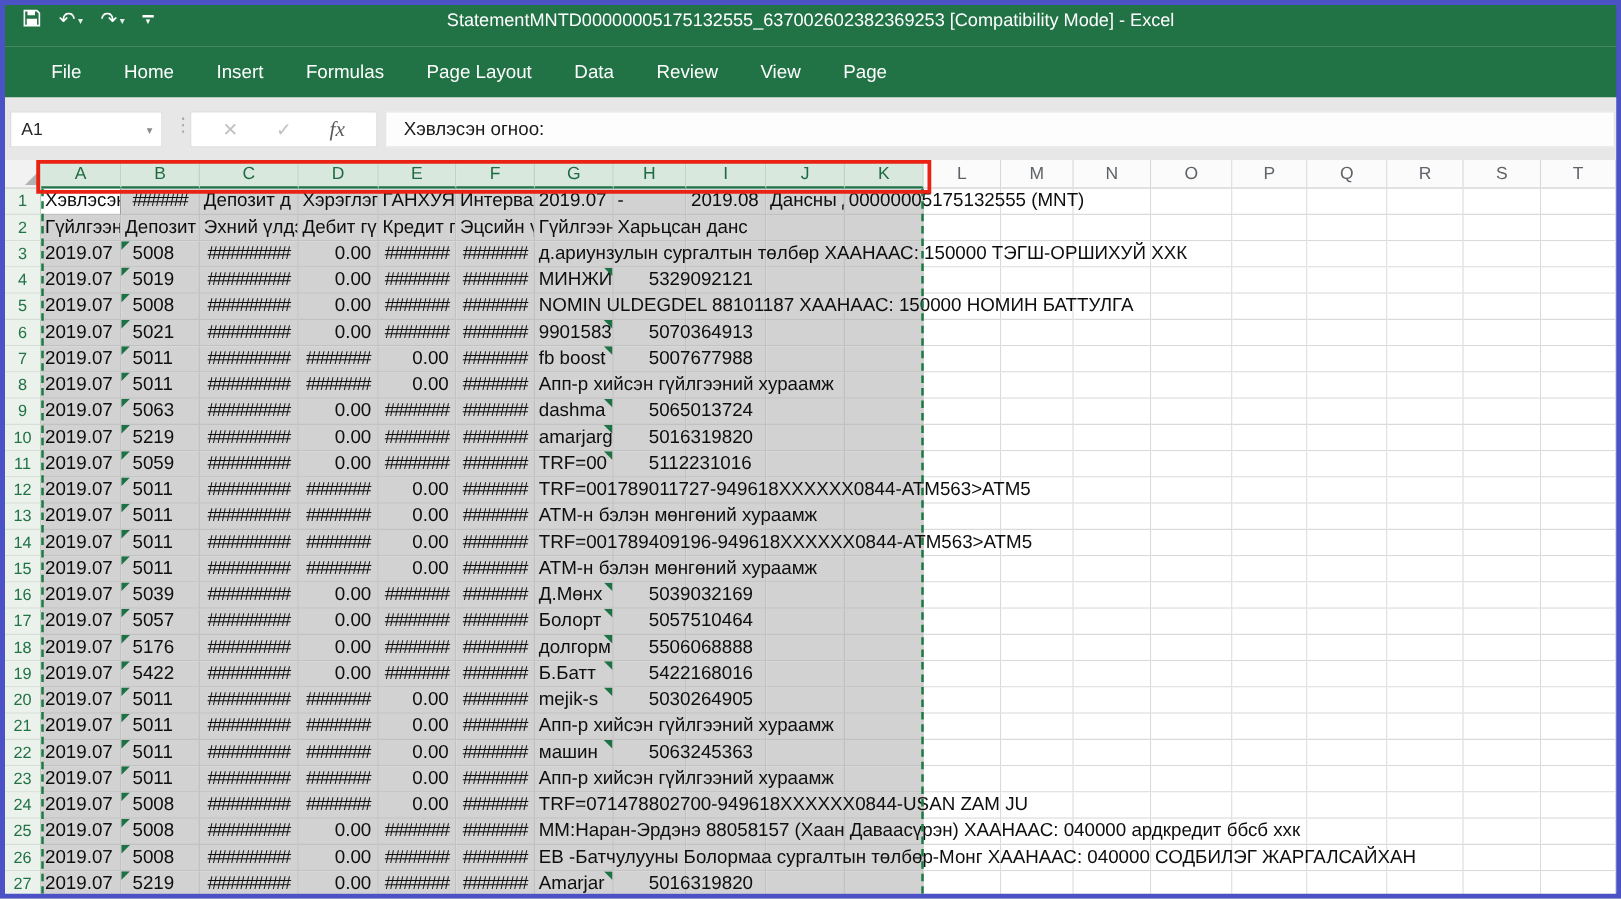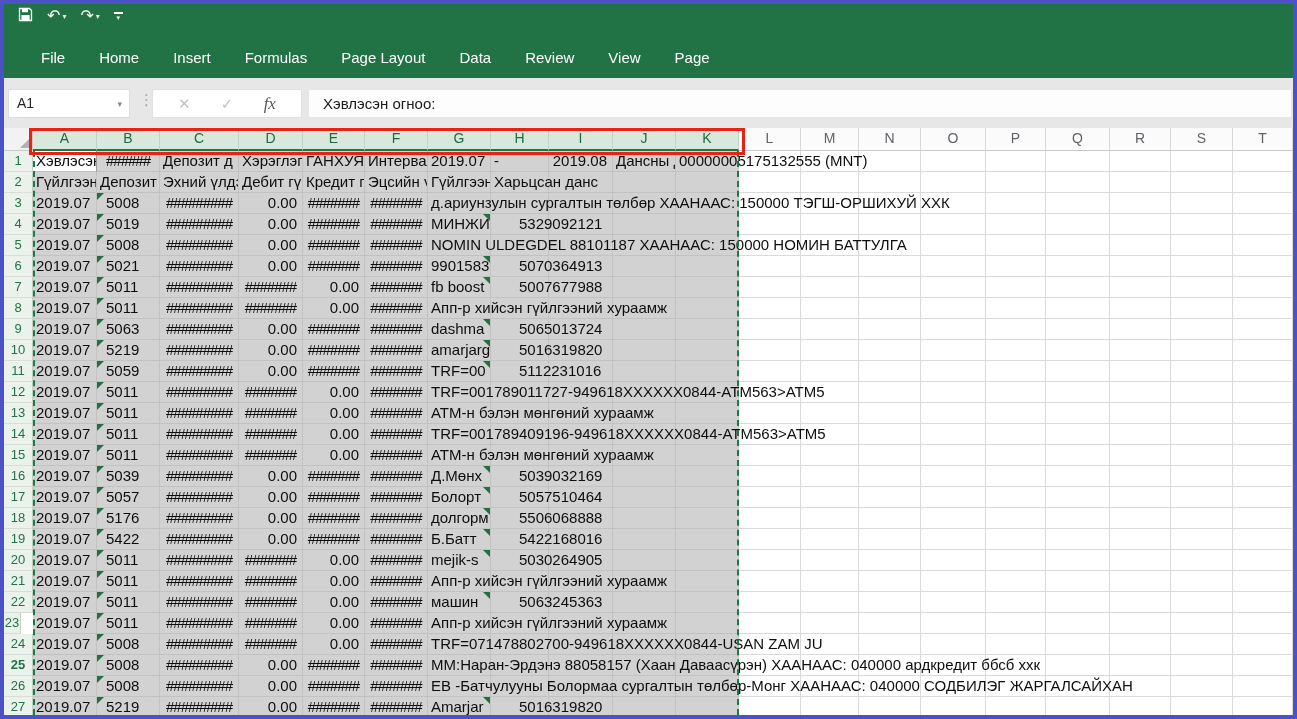--- a/index.html
+++ b/index.html
@@ -87,20 +87,21 @@
       </span>
       <span class="grp">
         <span class="ic">↷</span>
         <span class="dd">▾</span>
       </span>
       <span class="qat-more">
         <span class="bar"></span>
           <span class="chev">▾</span>
       </span>
     </div>
+    <div class="title-text">StatementMNTD00000005175132555_637002602382369253  [Compatibility Mode]  -  Excel</div>
   </div>
 
   <div class="tabrow">
     <span class="tab">File</span>
     <span class="tab">Home</span>
     <span class="tab">Insert</span>
     <span class="tab">Formulas</span>
     <span class="tab">Page Layout</span>
     <span class="tab">Data</span>
     <span class="tab">Review</span>
@@ -601,21 +602,21 @@
       <div class="cell sel" style="left: 672px; top: 464px; width: 63px; height: 21px;"></div>
       <div class="cell" style="left: 735px; top: 464px; width: 62px; height: 21px;"></div>
       <div class="cell" style="left: 797px; top: 464px; width: 58px; height: 21px;"></div>
       <div class="cell" style="left: 855px; top: 464px; width: 62px; height: 21px;"></div>
       <div class="cell" style="left: 917px; top: 464px; width: 65px; height: 21px;"></div>
       <div class="cell" style="left: 982px; top: 464px; width: 60px; height: 21px;"></div>
       <div class="cell" style="left: 1042px; top: 464px; width: 64px; height: 21px;"></div>
       <div class="cell" style="left: 1106px; top: 464px; width: 61px; height: 21px;"></div>
       <div class="cell" style="left: 1167px; top: 464px; width: 62px; height: 21px;"></div>
       <div class="cell" style="left: 1229px; top: 464px; width: 60px; height: 21px;"></div>
-      <div class="rowh" style="left: 0px; top: 485px; width: 17px; height: 21px;">23</div>
+      <div class="rowh" style="left: 0px; top: 485px; width: 29px; height: 21px;">23</div>
       <div class="cell sel" style="left: 29px; top: 485px; width: 64px; height: 21px;">2019.07</div>
       <div class="cell sel b tri-tl" style="left: 93px; top: 485px; width: 63px; height: 21px;">5011</div>
       <div class="cell sel hash" style="left: 156px; top: 485px; width: 79px; height: 21px;">#########</div>
       <div class="cell sel hash" style="left: 235px; top: 485px; width: 64px; height: 21px;">#######</div>
       <div class="cell sel num" style="left: 299px; top: 485px; width: 62px; height: 21px;">0.00</div>
       <div class="cell sel hash" style="left: 361px; top: 485px; width: 63px; height: 21px;">#######</div>
       <div class="cell sel spill" style="left: 424px; top: 485px; width: 63px; height: 21px;">Апп-р хийсэн гүйлгээний хураамж</div>
       <div class="cell sel" style="left: 487px; top: 485px; width: 58px; height: 21px;"></div>
       <div class="cell sel" style="left: 545px; top: 485px; width: 64px; height: 21px;"></div>
       <div class="cell sel" style="left: 609px; top: 485px; width: 63px; height: 21px;"></div>
@@ -643,21 +644,21 @@
       <div class="cell sel" style="left: 672px; top: 506px; width: 63px; height: 21px;"></div>
       <div class="cell" style="left: 735px; top: 506px; width: 62px; height: 21px;"></div>
       <div class="cell" style="left: 797px; top: 506px; width: 58px; height: 21px;"></div>
       <div class="cell" style="left: 855px; top: 506px; width: 62px; height: 21px;"></div>
       <div class="cell" style="left: 917px; top: 506px; width: 65px; height: 21px;"></div>
       <div class="cell" style="left: 982px; top: 506px; width: 60px; height: 21px;"></div>
       <div class="cell" style="left: 1042px; top: 506px; width: 64px; height: 21px;"></div>
       <div class="cell" style="left: 1106px; top: 506px; width: 61px; height: 21px;"></div>
       <div class="cell" style="left: 1167px; top: 506px; width: 62px; height: 21px;"></div>
       <div class="cell" style="left: 1229px; top: 506px; width: 60px; height: 21px;"></div>
-      <div class="rowh" style="left: 0px; top: 527px; width: 29px; height: 21px; font-weight: bold;">25</div>
+      <div class="rowh" style="left: 0px; top: 527px; width: 29px; height: 21px;">25</div>
       <div class="cell sel" style="left: 29px; top: 527px; width: 64px; height: 21px;">2019.07</div>
       <div class="cell sel b tri-tl" style="left: 93px; top: 527px; width: 63px; height: 21px;">5008</div>
       <div class="cell sel hash" style="left: 156px; top: 527px; width: 79px; height: 21px;">#########</div>
       <div class="cell sel num" style="left: 235px; top: 527px; width: 64px; height: 21px;">0.00</div>
       <div class="cell sel hash" style="left: 299px; top: 527px; width: 62px; height: 21px;">#######</div>
       <div class="cell sel hash" style="left: 361px; top: 527px; width: 63px; height: 21px;">#######</div>
       <div class="cell sel spill" style="left: 424px; top: 527px; width: 63px; height: 21px;">ММ:Наран-Эрдэнэ 88058157 (Хаан Даваасүрэн) ХААНААС: 040000 ардкредит ббсб ххк</div>
       <div class="cell sel" style="left: 487px; top: 527px; width: 58px; height: 21px;"></div>
       <div class="cell sel" style="left: 545px; top: 527px; width: 64px; height: 21px;"></div>
       <div class="cell sel" style="left: 609px; top: 527px; width: 63px; height: 21px;"></div>

